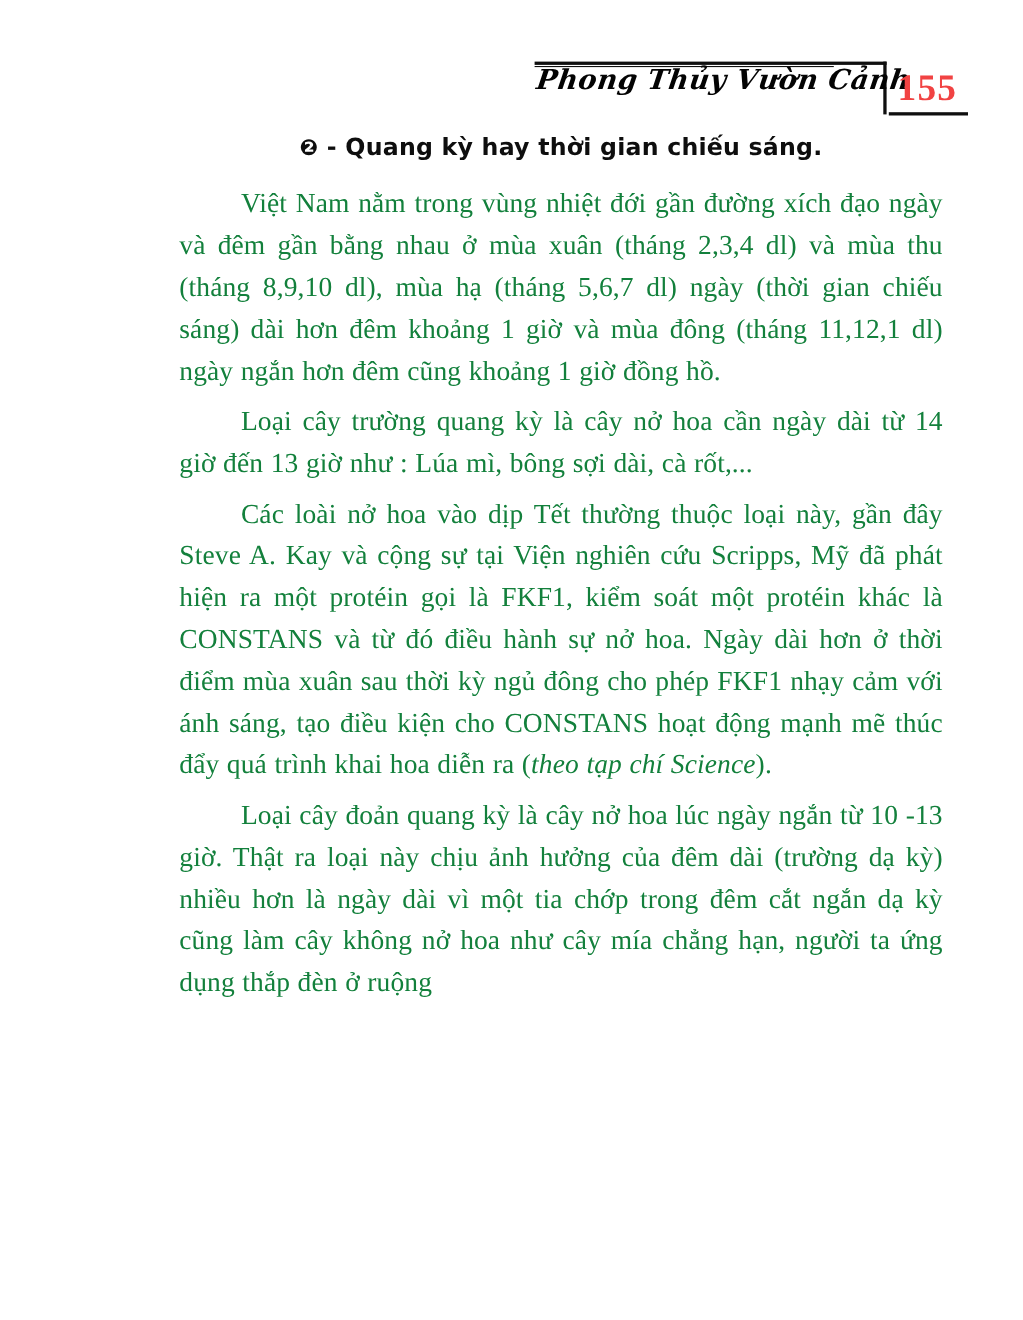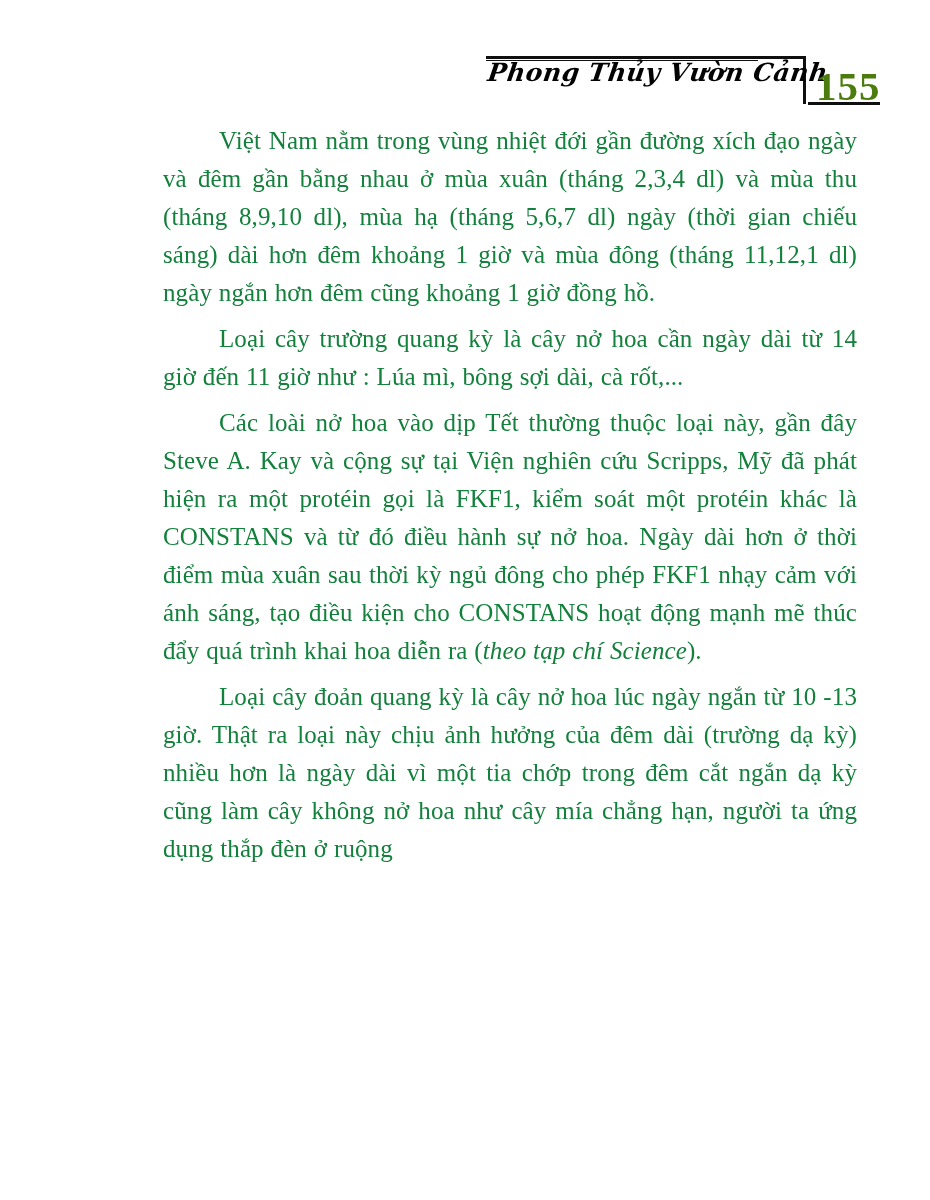--- a/index.html
+++ b/index.html
@@ -64,24 +64,24 @@
     letter-spacing: 0.5px;
     white-space: nowrap;
     transform: skewX(-8deg);
     color: #050505;
   }
   .header-page {
     position: absolute;
     left: 338px;
     top: 14px;
     font-family: "Liberation Serif", serif;
-    font-size: 41px;
+    font-size: 34px;
     font-weight: bold;
     letter-spacing: 1px;
-    color: #4d7c0f;
+    color: #ef4444;
   }
   .header-page-rule {
     position: absolute;
     left: 330px;
     top: 54px;
     width: 72px;
     height: 3px;
     background: #111;
   }
   
@@ -134,25 +134,30 @@
   <div class="header">
     <div class="header-rule-top"></div>
     <div class="header-rule-vert"></div>
     <div class="header-title">Phong Thủy Vườn Cảnh</div>
     <div class="header-page">155</div>
     <div class="header-page-rule"></div>
   </div>
 
   <div class="content">
 
+    <h2 class="section-heading">
+      <span class="marker">❷</span>
+      <span>-</span>
+      <span>Quang kỳ hay thời gian chiếu sáng.</span>
+    </h2>
 
     <p class="para">Việt Nam nằm trong vùng nhiệt đới gần đường xích đạo ngày và đêm gần bằng nhau ở mùa xuân (tháng 2,3,4 dl) và mùa thu (tháng 8,9,10 dl), mùa hạ (tháng 5,6,7 dl) ngày (thời gian chiếu sáng) dài hơn đêm khoảng 1 giờ và mùa đông (tháng 11,12,1 dl) ngày ngắn hơn đêm cũng khoảng 1 giờ đồng hồ.</p>
 
 
 
-    <p class="para">Loại cây trường quang kỳ là cây nở hoa cần ngày dài từ 14 giờ đến 11 giờ như : Lúa mì, bông sợi dài, cà rốt,...</p>
+    <p class="para">Loại cây trường quang kỳ là cây nở hoa cần ngày dài từ 14 giờ đến 13 giờ như : Lúa mì, bông sợi dài, cà rốt,...</p>
 
     <p class="para"><span>Các loài nở hoa vào dịp Tết thường thuộc loại này, gần đây Steve A. Kay và cộng sự tại Viện nghiên cứu Scripps, Mỹ đã phát hiện ra một protéin gọi là FKF1, kiểm soát một protéin khác là CONSTANS và từ đó điều hành sự nở hoa. Ngày dài hơn ở thời điểm mùa xuân sau thời kỳ ngủ đông cho phép FKF1 nhạy cảm với ánh sáng, tạo điều kiện cho CONSTANS hoạt động mạnh mẽ thúc đẩy quá trình khai hoa diễn ra (</span><span class="it">theo tạp chí Science</span><span>).</span></p>
 
     <p class="para">Loại cây đoản quang kỳ là cây nở hoa lúc ngày ngắn từ 10 -13 giờ.  Thật ra loại này chịu ảnh hưởng của đêm dài (trường dạ kỳ)  nhiều hơn là ngày dài vì một tia chớp trong đêm cắt ngắn dạ kỳ cũng làm cây không nở hoa như cây mía chẳng hạn, người ta ứng dụng thắp đèn ở ruộng</p>
 
   </div>
 </div>
 
 </body></html>

